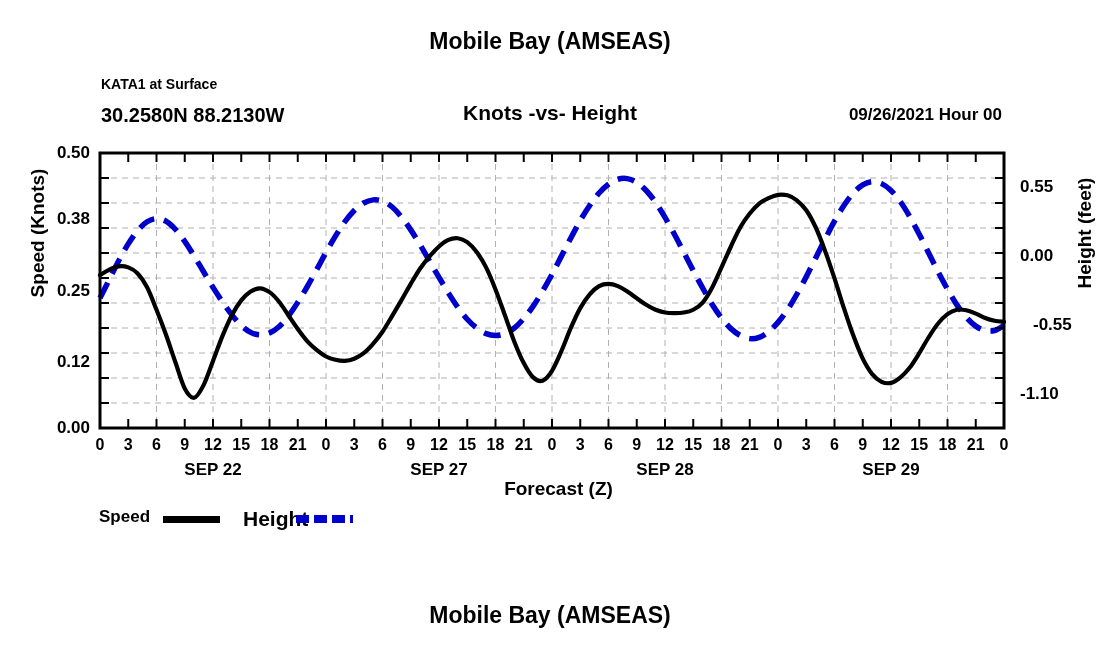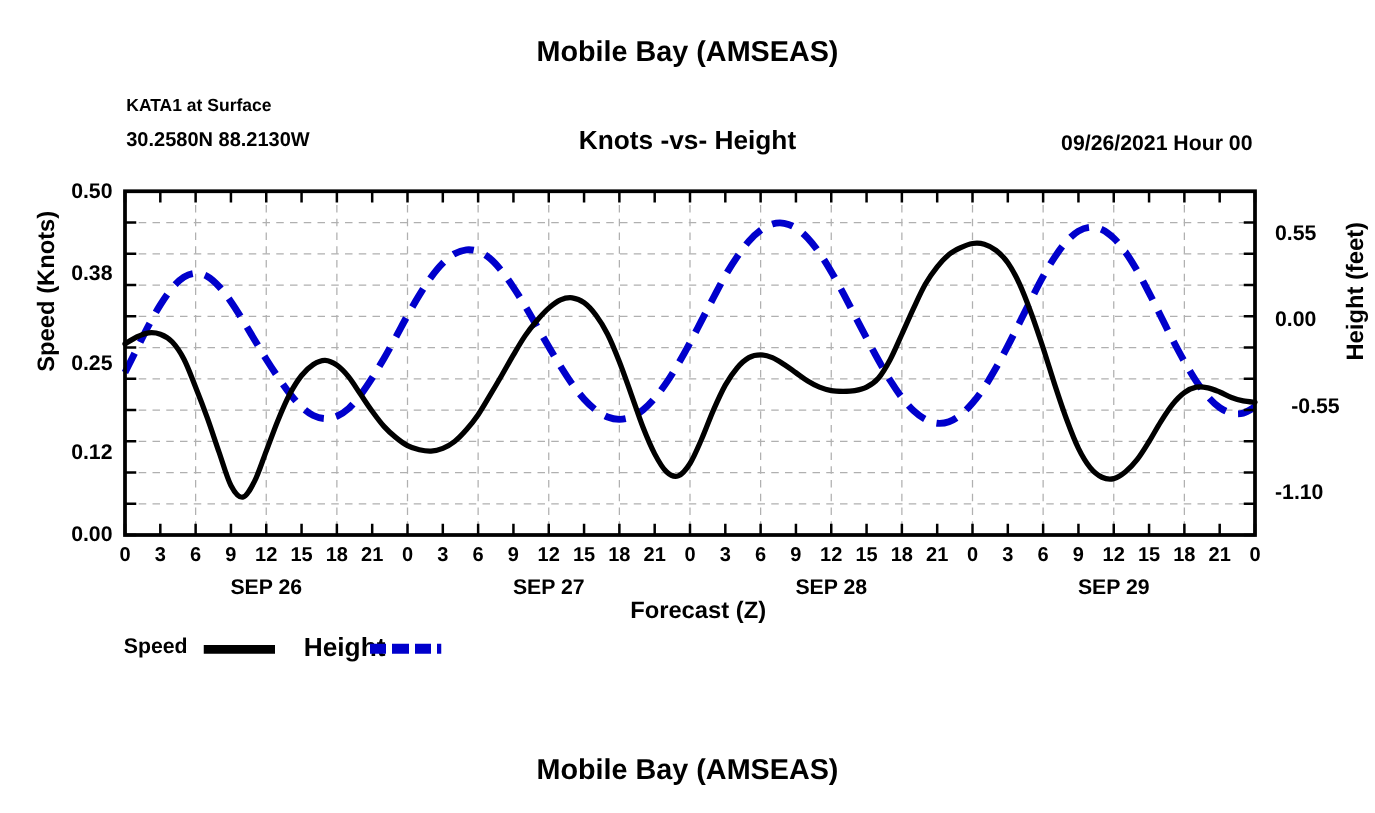--- a/index.html
+++ b/index.html
@@ -27,21 +27,21 @@
   #title-top { top: 28px; }
   #title-bottom { top: 602px; }
 
   #station-line1 {
     left: 101px; top: 76px;
     font-size: 14px;
     font-weight: bold;
   }
   #station-line2 {
     left: 101px; top: 104px;
-    font-size: 16px;
+    font-size: 20px;
     font-weight: bold;
   }
   #subtitle {
     left: 0; right: 0; top: 101px;
     text-align: center;
     font-size: 21px;
     font-weight: bold;
   }
   #runstamp {
     right: 98px; top: 105px;
@@ -294,21 +294,21 @@
     <div class="abs xtick-label" style="left: 793.25px; top: 436px;">3</div>
     <div class="abs xtick-label" style="left: 821.5px; top: 436px;">6</div>
     <div class="abs xtick-label" style="left: 849.75px; top: 436px;">9</div>
     <div class="abs xtick-label" style="left: 878px; top: 436px;">12</div>
     <div class="abs xtick-label" style="left: 906.25px; top: 436px;">15</div>
     <div class="abs xtick-label" style="left: 934.5px; top: 436px;">18</div>
     <div class="abs xtick-label" style="left: 962.75px; top: 436px;">21</div>
     <div class="abs xtick-label" style="left: 991px; top: 436px;">0</div>
   </div>
 <div class="abs" id="day-layer" style="left:0;top:0;width:1100px;height:650px;">
-    <div class="abs day-label" style="left: 158px; top: 460px;">SEP 26</div>
+    <div class="abs day-label" style="left: 158px; top: 460px;">SEP 22</div>
     <div class="abs day-label" style="left: 384px; top: 460px;">SEP 27</div>
     <div class="abs day-label" style="left: 610px; top: 460px;">SEP 28</div>
     <div class="abs day-label" style="left: 836px; top: 460px;">SEP 29</div>
   </div>
 
 <div class="abs" id="legend-speed-text">Speed</div>
 <div class="abs" id="legend-speed-swatch"></div>
 <div class="abs" id="legend-height-text">Height</div>
 <div class="abs" id="legend-height-swatch"></div>
 

